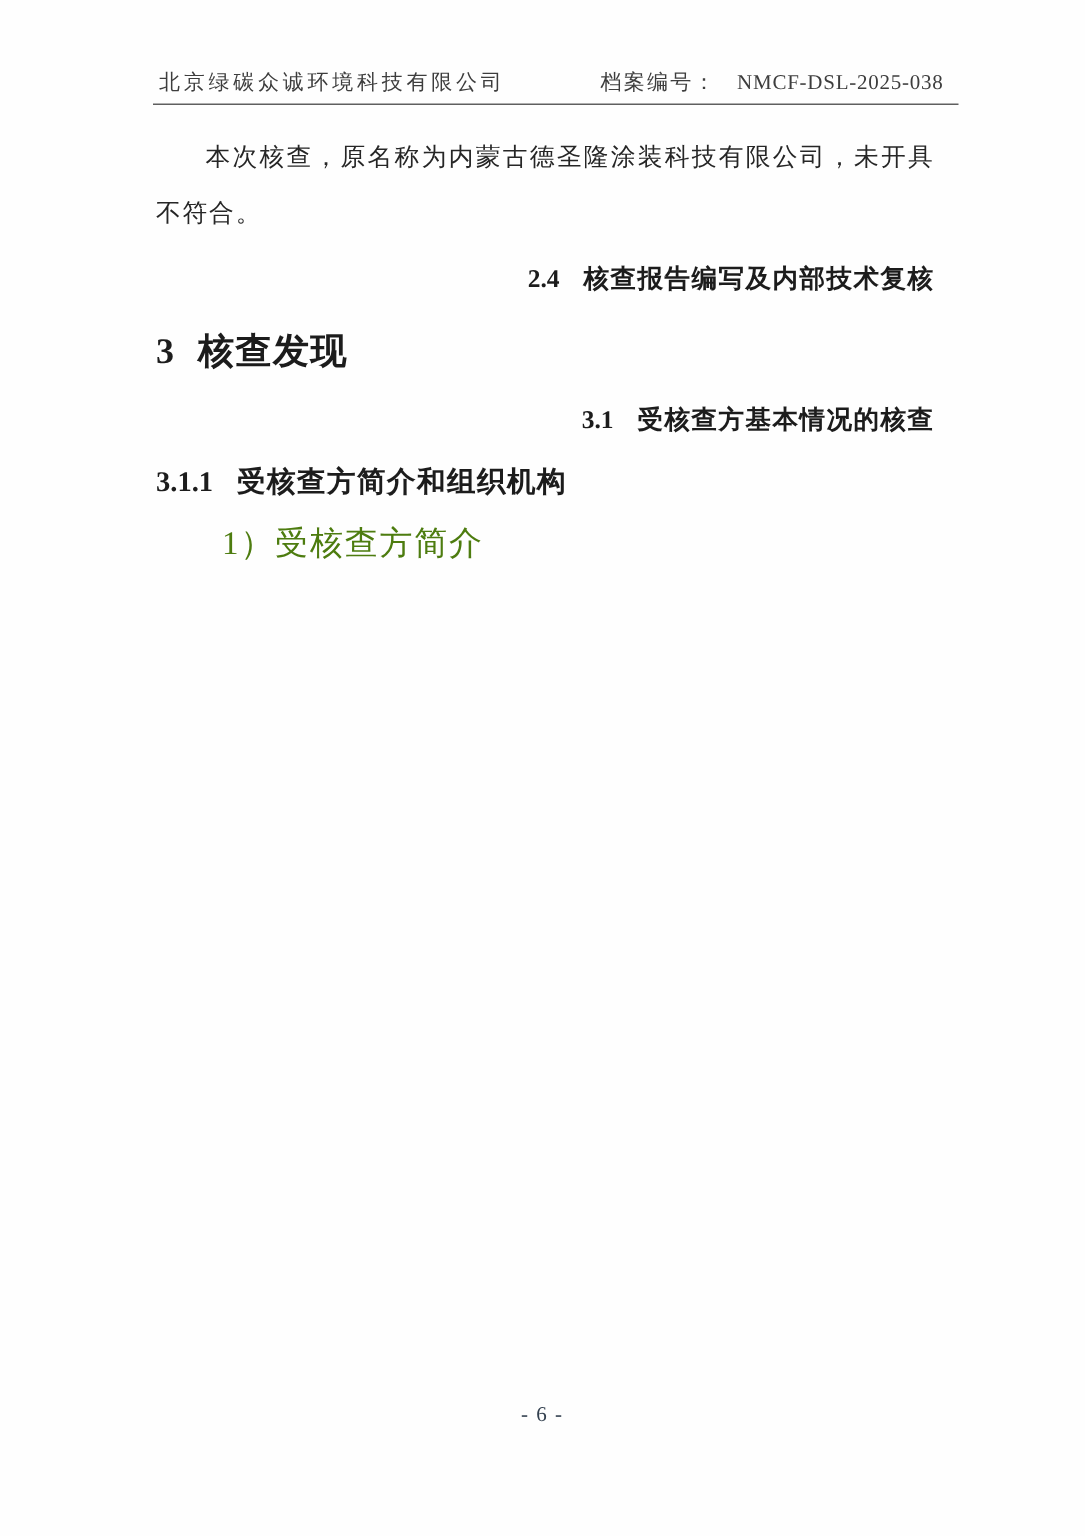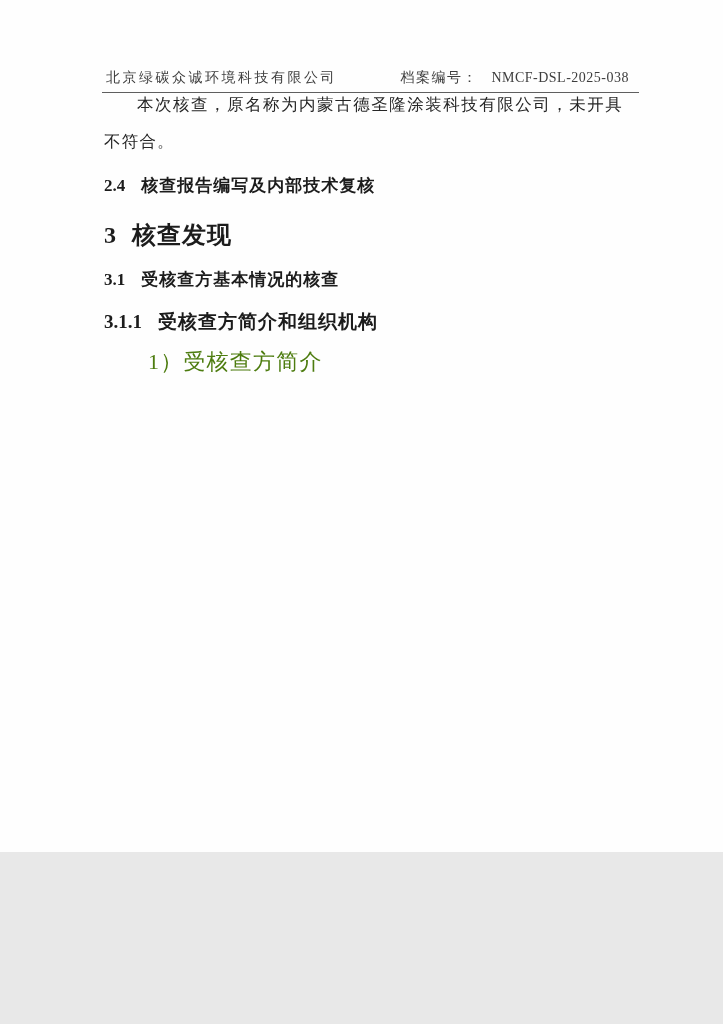--- a/index.html
+++ b/index.html
@@ -3,21 +3,21 @@
 <meta charset="utf-8">
 <style>
   html, body {
     margin: 0;
     padding: 0;
     background: #e8e8e8;
   }
   .page {
     position: relative;
     width: 723px;
-    height: 852px;
+    height: 1024px;
     margin: 0 auto;
     background: #fefefe;
     box-sizing: border-box;
     font-family: "Liberation Serif", "DejaVu Serif", serif;
     color: #2b2b2b;
     overflow: hidden;
   }
   
   .header {
     position: absolute;
@@ -31,21 +31,20 @@
     align-items: baseline;
     font-size: 14px;
     color: #3d3d3d;
     padding: 0 8px 5px 2px;
   }
   .header-company {
     letter-spacing: 2.5px;
   }
   .header-fileno {
     white-space: nowrap;
-    margin-top: 23px;
   }
   .header-fileno .label {
     letter-spacing: 1.5px;
     margin-right: 10px;
   }
   .header-fileno .value {
     letter-spacing: 0.5px;
   }
   .header-rule {
     border-bottom: 1.6px solid #5f5f5f;
@@ -75,20 +74,21 @@
     letter-spacing: 1px;
   }
   .heading .num {
     font-family: "Liberation Serif", "DejaVu Serif", serif;
     margin-right: 16px;
     letter-spacing: 0;
   }
   .heading-l2 {
     font-size: 17px;
     margin: 7px 0 5px 0;
+    text-align: right;
   }
   .heading-l1 {
     font-size: 24px;
     margin: 13px 0 7px 0;
   }
   .heading-l3 {
     font-size: 19px;
     margin: 5px 0 3px 0;
   }
   .list-line {

